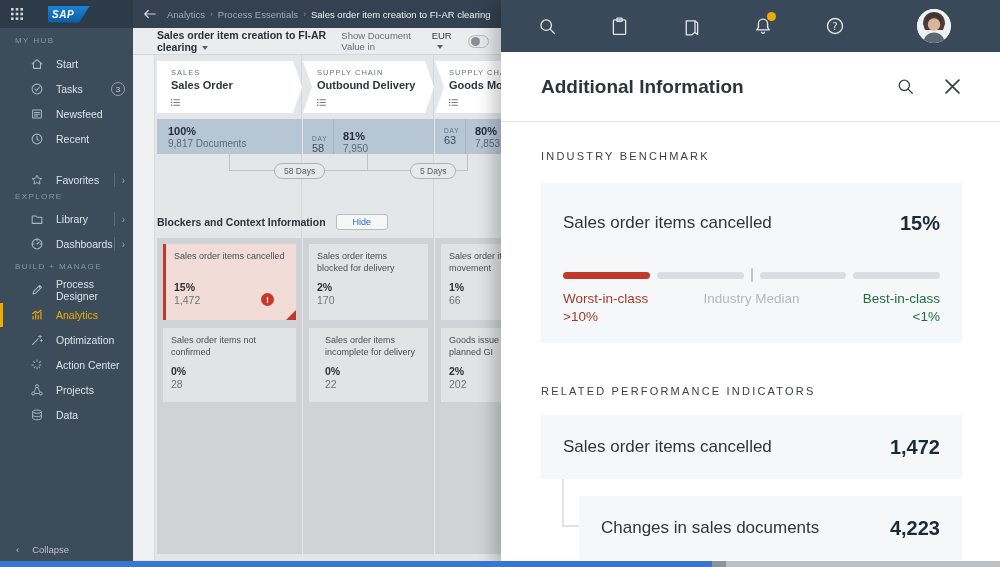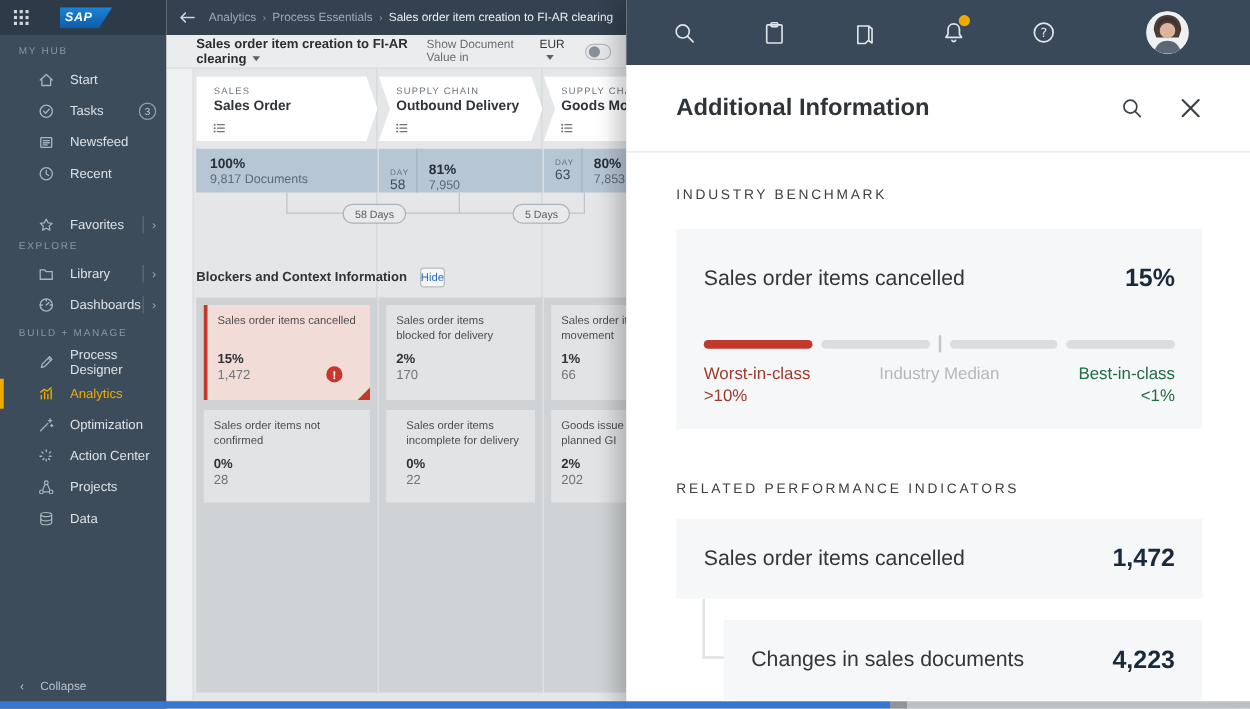--- a/index.html
+++ b/index.html
@@ -58,21 +58,21 @@
   .bc-sep { width:1px; height:35px; background:#a4b4c4; margin-right:9px;}
 
   
   .conn-v { position:absolute; width:1px; background:#bfc3c7; }
   .conn-h { position:absolute; height:1px; background:#bfc3c7; }
   .pill { position:absolute; top:163px; height:16px; padding:0 9px; border:1px solid #aeb3b8; border-radius:8px; background:#e8e9ea; font-size:8.5px; color:#565d64; display:flex; align-items:center; z-index:2;}
 
   
   .blk-head { position:absolute; left:24px; top:214px; display:flex; align-items:center; gap:10px;}
   .blk-title { font-size:10.5px; font-weight:bold; color:#303439; }
-  .hide-btn { font-size:9px; color:#2a6cc0; background:#f5f6f6; border:1px solid #b9bdc1; border-radius:3px; padding:2px 0; cursor:pointer;}
+  .hide-btn { font-size:9px; color:#2a6cc0; background:#f5f6f6; border:1px solid #b9bdc1; border-radius:3px; padding:2px 16px; cursor:pointer;}
   .lane { position:absolute; top:238px; height:316px; background:#d0d3d5; }
   .bcard { position:absolute; background:#e2e3e5; padding:7px 8px; }
   .bcard .t { font-size:9px; color:#4b4e52; line-height:1.3; min-height:24px;}
   .bcard .p { font-size:10.5px; font-weight:bold; color:#2e3236; margin-top:6px;}
   .bcard .c { font-size:10.5px; color:#6f757a; margin-top:1px;}
   .bcard.alert { background:#f2dcd7; border-left:3px solid #c0392b; }
   .warn-badge { position:absolute; right:22px; bottom:14px; width:13px; height:13px; border-radius:50%; background:#c8372a; color:#fff; font-size:9px; font-weight:bold; display:flex; align-items:center; justify-content:center;}
   .corner-tri { position:absolute; right:0; bottom:0; width:0; height:0; border-left:10px solid transparent; border-bottom:10px solid #c0392b;}
 
   

